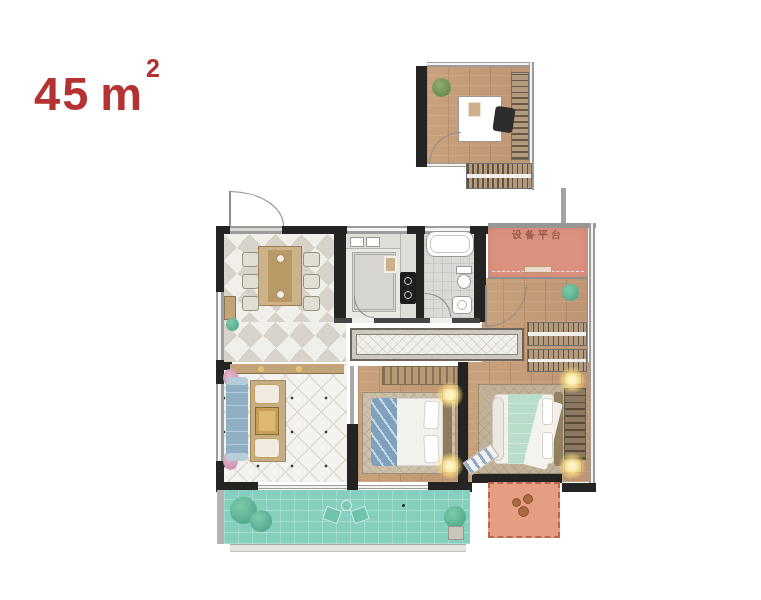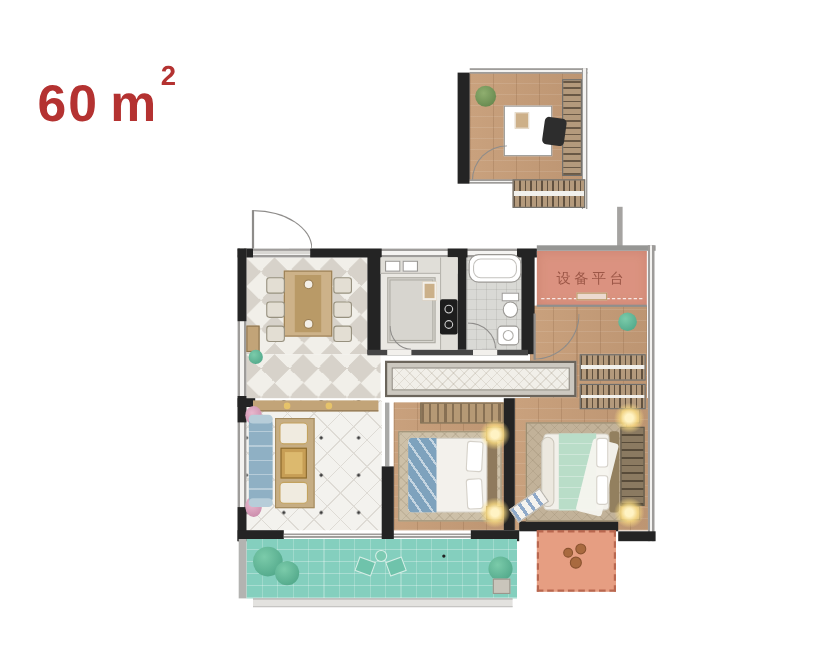--- a/index.html
+++ b/index.html
@@ -49,29 +49,29 @@
     background-image:repeating-linear-gradient(90deg,rgba(60,45,30,.38) 0 2px,transparent 2px 7px);}
   .rug-hatch{background-image:
       repeating-linear-gradient(45deg,rgba(120,105,80,.14) 0 1px,transparent 1px 7px),
       repeating-linear-gradient(-45deg,rgba(120,105,80,.14) 0 1px,transparent 1px 7px);}
   .glow{width:28px;height:28px;border-radius:50%;
     background:radial-gradient(circle,#fff3c4 0 18%,rgba(255,224,130,.75) 40%,rgba(255,224,130,0) 70%);}
   .greenblob{border-radius:50%;background:radial-gradient(circle at 38% 34%,#7bcbaa,#48a083);}
   .plantdk{border-radius:50%;background:radial-gradient(circle at 40% 35%,#8fae6f,#5c7f46);}
   .arc{border:0 solid #8e8c8a;box-sizing:border-box;}
   .white{background:#fff;border:1.2px solid #9a9894;box-sizing:border-box;}
-  .platform-label{display:flex;align-items:center;justify-content:center;
-    color:#8c3a28;font-size:13px;letter-spacing:3px;font-weight:normal;opacity:.85;}
+  .platform-label{display:flex;justify-content:center;
+    color:#8c3a28;font-size:10px;letter-spacing:3px;font-weight:bold;opacity:.85;}
 </style>
 </head>
 <body>
 
 <div class="stage">
 
-  <div class="area-label"><span>60</span><span class="unit">m</span><sup>2</sup></div>
+  <div class="area-label"><span>45</span><span class="unit">m</span><sup>2</sup></div>
 
   <div class="abs wood" style="left:427px;top:66px;width:102px;height:100px;"></div>
   <div class="abs blk" style="left:416px;top:66px;width:11px;height:101px;"></div>
   <div class="abs win-h" style="left:427px;top:62px;width:107px;height:5px;"></div>
   <div class="abs win-v" style="left:529px;top:62px;width:5px;height:128px;"></div>
   <div class="abs shelf-v" style="left:511px;top:72px;width:18px;height:88px;"></div>
   <div class="abs white" style="left:458px;top:96px;width:44px;height:46px;"></div>
   <div class="abs" style="left:468px;top:102px;width:11px;height:13px;background:#cdb089;border:1px solid #e9e2d5;"></div>
   <div class="abs" style="left:494px;top:107px;width:20px;height:25px;background:#2d2d2d;border-radius:4px;transform:rotate(8deg);"></div>
   <div class="abs plantdk" style="left:432px;top:78px;width:19px;height:19px;"></div>

